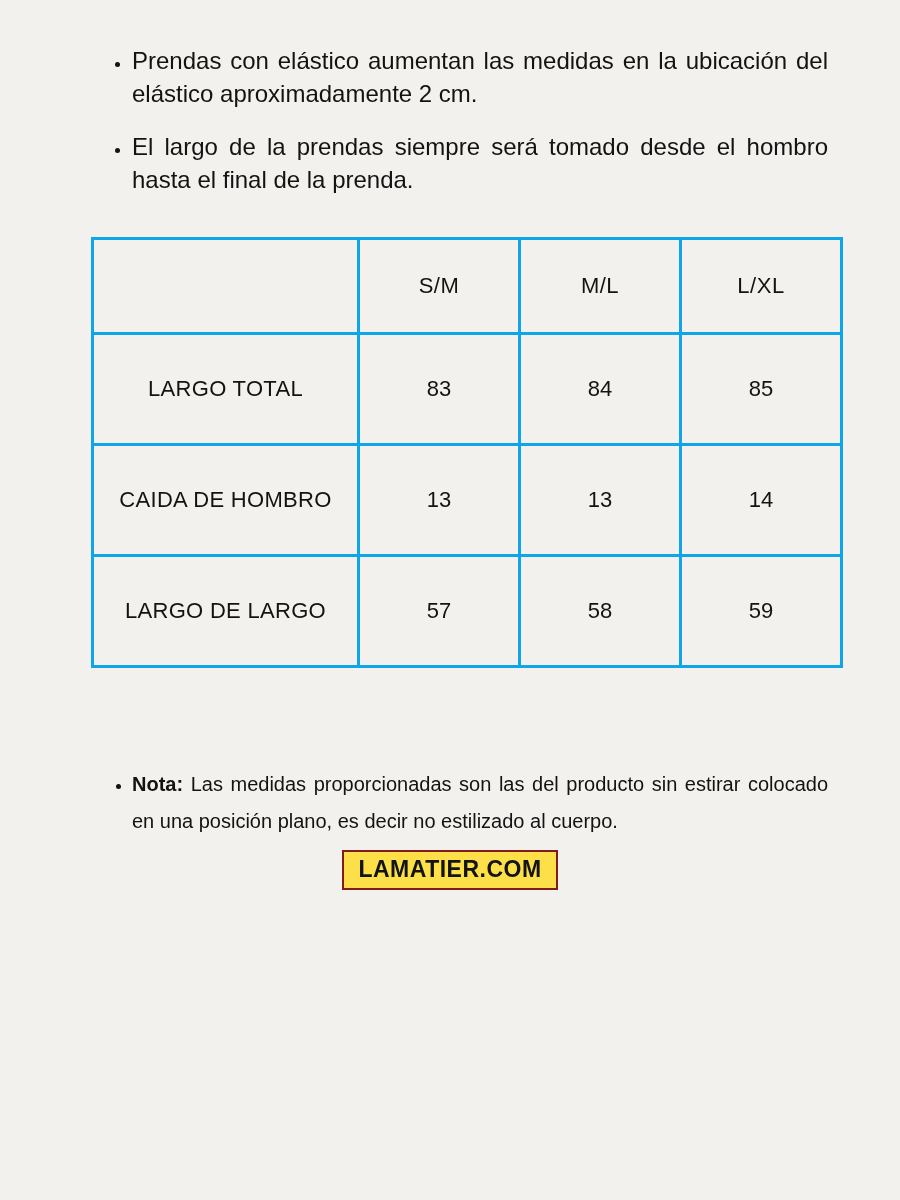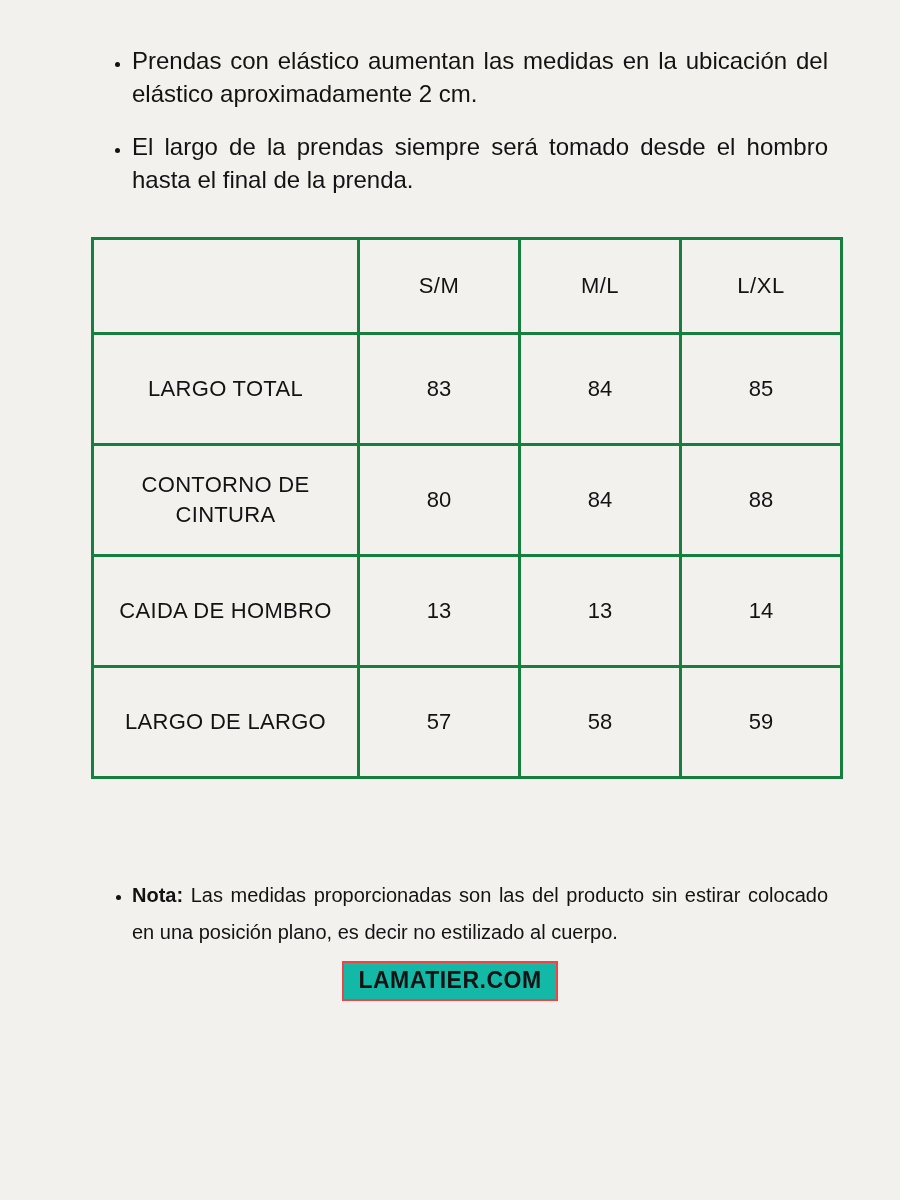--- a/index.html
+++ b/index.html
@@ -44,21 +44,21 @@
     margin-top: 20px;
   }
   li::marker { font-size: 0.75em; }
   table.size-table {
     margin: 41px 0 0 91px;
     width: 749px;
     border-collapse: collapse;
     table-layout: fixed;
   }
   table.size-table th, table.size-table td {
-    border: 3px solid #15803d;
+    border: 3px solid #0ea5e9;
     text-align: center;
     vertical-align: middle;
     font-size: 22px;
     font-weight: normal;
     line-height: 30px;
   }
   table.size-table col.c-label { width: 266px; }
   table.size-table col.c-size  { width: 161px; }
   table.size-table thead th { height: 95px; font-weight: 500; letter-spacing: 0.5px; }
   table.size-table tbody td { height: 111px; }
@@ -72,26 +72,26 @@
     text-align: justify;
     text-justify: inter-word;
   }
   .note .note-label { font-weight: bold; }
   .footer {
     margin-top: 10px;
     text-align: center;
   }
   .brand-box {
     display: inline-block;
-    border: 2px solid #ef4444;
+    border: 2px solid #7f1d1d;
     padding: 4px 14px 5px 14px;
     font-size: 23px;
     font-weight: bold;
     letter-spacing: 0.5px;
-    background: #14b8a6;
+    background: #fde047;
   }
 </style>
 </head>
 <body>
 
 <div class="page">
 
 
   <div class="intro">
     <ul>
@@ -116,26 +116,20 @@
       </tr>
     </thead>
     <tbody>
       <tr>
         <td class="row-label">LARGO TOTAL</td>
         <td>83</td>
         <td>84</td>
         <td>85</td>
       </tr>
       <tr>
-        <td class="row-label">CONTORNO DE CINTURA</td>
-        <td>80</td>
-        <td>84</td>
-        <td>88</td>
-      </tr>
-      <tr>
         <td class="row-label">CAIDA DE HOMBRO</td>
         <td>13</td>
         <td>13</td>
         <td>14</td>
       </tr>
       <tr>
         <td class="row-label">LARGO DE LARGO</td>
         <td>57</td>
         <td>58</td>
         <td>59</td>

